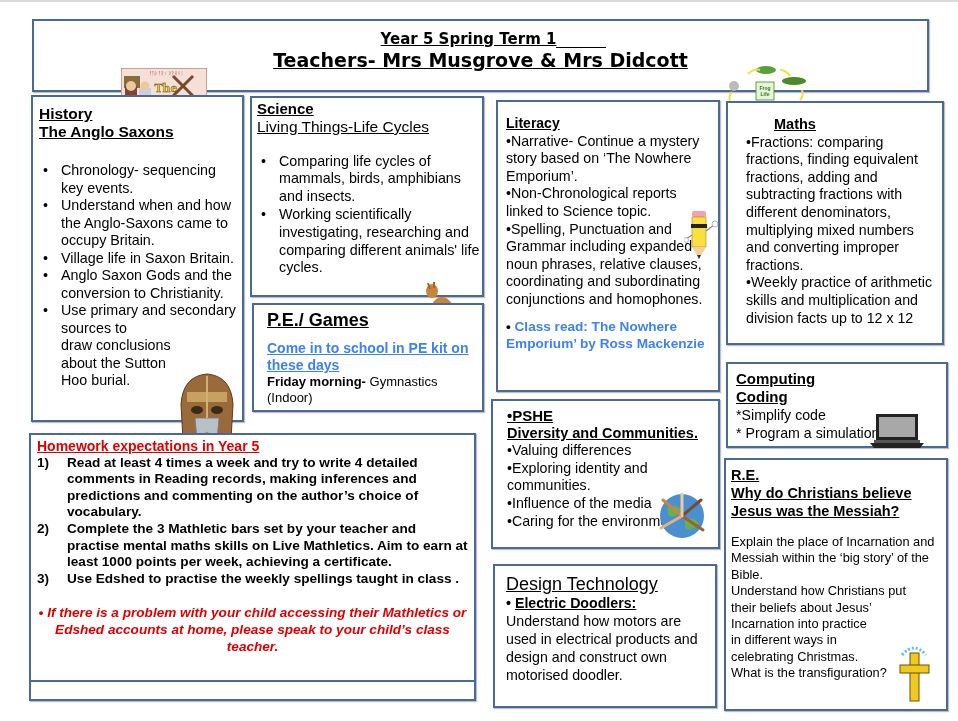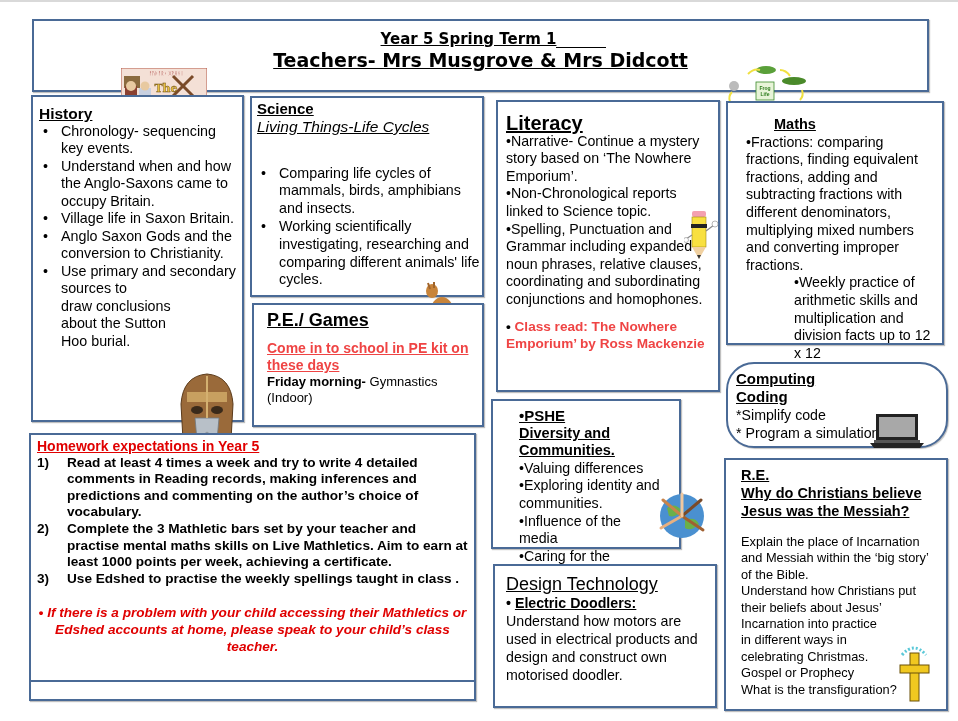--- a/index.html
+++ b/index.html
@@ -12,58 +12,58 @@
     .topline { position: absolute; left: 0; top: 0; width: 958px; height: 2px; background: #d9d9d9; }
     .box {
       position: absolute; box-sizing: border-box;
       border: 2px solid #4a6a96;
       background: #fff;
       box-shadow: 1px 1px 1px rgba(0,0,0,0.25);
     }
     .h-ul { text-decoration: underline; font-weight: bold; }
     .bul { position: relative; padding-left: 22px; }
     .bul::before { content: "•"; position: absolute; left: 4px; top: 0; }
-    .red { color: #ef4444; }
+    .red { color: #3b82f6; }
     .img { position: absolute; margin-top: 41px; }
 
     
     #header { left: 32px; top: 19px; width: 897px; height: 73px; }
     #header .title { position: absolute; left: 0; width: 100%; text-align: center; font-family: "DejaVu Sans", sans-serif; font-weight: bold; }
     #header .t1 { top: 8px; font-size: 15px; padding-left: 26px; box-sizing: border-box; }
     #header .t1 span { text-decoration: underline; }
     #header .t1 .pad { display: inline-block; width: 50px; border-bottom: 1.5px solid #000; height: 18px; vertical-align: bottom; }
     #header .t2 { top: 28px; font-size: 19px; }
     #header .t2 span { text-decoration: underline; }
 
     
     #history { left: 31px; top: 95px; width: 213px; height: 327px; padding: 8px 6px; font-size: 14.3px; line-height: 17.5px; }
     #history .h1 { font-size: 15.5px; }
     #history .h2 { font-size: 15.5px; margin-bottom: 22px; }
     #history .bul { margin: 0; }
 
     #science { left: 250px; top: 96px; width: 234px; height: 201px; padding: 2px 5px; font-size: 14.3px; line-height: 17.8px; }
-    #science .h2 { font-size: 15.5px; margin-bottom: 29px; font-style: italic; }
-
-    #pe { left: 252px; top: 303px; width: 232px; height: 124px; padding: 7px 13px; font-size: 13px; line-height: 16px; }
+    #science .h2 { font-size: 15.5px; margin-bottom: 17px; }
+
+    #pe { left: 252px; top: 303px; width: 232px; height: 109px; padding: 7px 13px; font-size: 13px; line-height: 16px; }
     #pe .h1 { font-size: 18px; margin-bottom: 12px; }
     #pe .red { font-weight: bold; text-decoration: underline; font-size: 14px; line-height: 17px; }
 
     #literacy { left: 496px; top: 100px; width: 224px; height: 292px; padding: 13px 8px; font-size: 14.2px; line-height: 17.6px; }
     #literacy .classread { margin-top: 9px; font-weight: bold; font-size: 13.6px; line-height: 17px; }
 
     #maths { left: 726px; top: 101px; width: 218px; height: 244px; padding: 13px 18px; font-size: 14.2px; line-height: 17.6px; }
 
-    #computing { left: 726px; top: 362px; width: 222px; height: 86px; padding: 6px 8px; font-size: 14.2px; line-height: 18px; border-radius: 28px; }
+    #computing { left: 726px; top: 362px; width: 222px; height: 86px; padding: 6px 8px; font-size: 14.2px; line-height: 18px; }
     #computing .h1, #computing .h2 { font-size: 15px; }
 
-    #re { left: 724px; top: 458px; width: 224px; height: 253px; padding: 6px 15px; font-size: 12.8px; line-height: 16.4px; }
+    #re { left: 724px; top: 458px; width: 224px; height: 253px; padding: 6px 5px; font-size: 12.8px; line-height: 16.4px; }
     #re .h1, #re .h2 { font-size: 14.5px; line-height: 18px; }
     #re .h2 { margin-bottom: 14px; }
 
-    #pshe { left: 491px; top: 399px; width: 190px; height: 150px; padding: 6px 26px; font-size: 14.2px; line-height: 17.6px; }
+    #pshe { left: 491px; top: 399px; width: 229px; height: 150px; padding: 6px 14px; font-size: 14.2px; line-height: 17.6px; }
     #pshe .h1 { font-size: 15px; }
     #pshe .h2 { font-size: 14.5px; }
 
     #dt { left: 493px; top: 564px; width: 224px; height: 144px; padding: 8px 11px; font-size: 14.2px; line-height: 18px; }
     #dt .h1 { font-size: 18px; line-height: 20px; }
 
     #homework { left: 29px; top: 433px; width: 447px; height: 268px; padding: 3px 6px; font-size: 13.6px; line-height: 16.6px; font-weight: bold; }
     #homework .h1 { color: #e00000; font-size: 14px; text-decoration: underline; }
     #homework ol { margin: 0; padding: 0; list-style: none; }
     #homework li { position: relative; padding-left: 30px; }
@@ -115,20 +115,21 @@
       <path d="M80 26 q2 6 -2 10" stroke="#f0e040" stroke-width="2" fill="none"></path>
       <path d="M66 54 q-4 6 -10 6" stroke="#f0e040" stroke-width="2" fill="none"></path>
       <path d="M28 60 q-6 -2 -8 -6" stroke="#f0e040" stroke-width="2" fill="none"></path>
       <path d="M8 38 q-2 -6 2 -10" stroke="#f0e040" stroke-width="2" fill="none"></path>
     </svg>
   </div>
 </div>
 
 <div class="box" id="history">
   <div class="h-ul h1">History</div>
+  <div class="h-ul h2">The Anglo Saxons</div>
   <div class="bul">Chronology- sequencing key events.</div>
   <div class="bul">Understand when and how the Anglo-Saxons came to occupy Britain.</div>
   <div class="bul">Village life in Saxon Britain.</div>
   <div class="bul">Anglo Saxon Gods and the conversion to Christianity.</div>
   <div class="bul">Use primary and secondary sources to</div>
   <div style="padding-left:22px;">
     <div>draw conclusions</div>
     <div>about the Sutton</div>
     <div>Hoo burial.</div>
   </div>
@@ -161,21 +162,21 @@
   </div>
 </div>
 
 <div class="box" id="pe">
   <div class="h-ul h1">P.E./ Games</div>
   <div class="red">Come in to school in PE kit on these days</div>
   <div><b>Friday morning-</b><span> Gymnastics (Indoor)</span></div>
 </div>
 
 <div class="box" id="literacy">
-  <div class="h-ul" style="font-size:20px;">Literacy</div>
+  <div class="h-ul" style="font-size:14px;">Literacy</div>
   <div>•Narrative- Continue a mystery story based on ‘The Nowhere Emporium’.</div>
   <div style="width:180px;">•Non-Chronological reports linked to Science topic.</div>
   <div>•Spelling, Punctuation and Grammar including expanded noun phrases, relative clauses, coordinating and subordinating conjunctions and homophones.</div>
   <div class="classread"><span>• </span><span class="red">Class read: The Nowhere Emporium’ by Ross Mackenzie</span></div>
   <div class="img" style="left:186px;top:66px;width:36px;height:52px;">
     <svg width="36" height="52" viewBox="0 0 36 52">
       <rect x="8" y="2" width="14" height="6" rx="2" fill="#f4a0b0"></rect>
       <rect x="8" y="8" width="14" height="30" fill="#f8e040" stroke="#a08a10" stroke-width="0.6"></rect>
       <rect x="7" y="15" width="16" height="4" fill="#222"></rect>
       <polygon points="8,38 22,38 15,50" fill="#f0d0a0"></polygon>
@@ -184,21 +185,21 @@
       <circle cx="31" cy="15" r="3" fill="#fff" stroke="#888" stroke-width="0.6"></circle>
       <path d="M8 26 L2 30" stroke="#888" stroke-width="1.2"></path>
       <circle cx="2" cy="31" r="2.5" fill="#fff" stroke="#888" stroke-width="0.6"></circle>
     </svg>
   </div>
 </div>
 
 <div class="box" id="maths">
   <div class="h-ul" style="font-size:14.5px;margin-left:28px;">Maths</div>
   <div>•Fractions: comparing fractions, finding equivalent fractions, adding and subtracting fractions with different denominators, multiplying mixed numbers and converting improper fractions.</div>
-  <div style="margin-right:-12px;margin-left:48px;">•Weekly practice of arithmetic skills and multiplication and division facts up to 12 x 12</div>
+  <div style="margin-right:-12px;">•Weekly practice of arithmetic skills and multiplication and division facts up to 12 x 12</div>
 </div>
 
 <div class="box" id="computing">
   <div class="h-ul h1">Computing</div>
   <div class="h-ul h2">Coding</div>
   <div>*Simplify code</div>
   <div>* Program a simulation.</div>
   <div class="img" style="left:140px;top:8px;width:58px;height:36px;">
     <svg width="58" height="36" viewBox="0 0 58 36">
       <rect x="8" y="1" width="42" height="26" fill="#222"></rect>
@@ -210,21 +211,20 @@
 </div>
 
 <div class="box" id="re">
   <div class="h-ul h1">R.E.</div>
   <div class="h-ul h2">Why do Christians believe Jesus was the Messiah?</div>
   <div>Explain the place of Incarnation and Messiah within the ‘big story’ of the Bible.</div>
   <div style="width:175px;">Understand how Christians put their beliefs about Jesus’</div>
   <div>Incarnation into practice</div>
   <div>in different ways in</div>
   <div>celebrating Christmas.</div>
-  <div>Gospel or Prophecy</div>
   <div>What is the transfiguration?</div>
   <div class="img" style="left:170px;top:142px;width:36px;height:62px;">
     <svg width="36" height="62" viewBox="0 0 36 62">
       <path d="M6 12 Q18 -2 30 12" stroke="#5ac8d8" stroke-width="3" fill="none" stroke-dasharray="2 2"></path>
       <rect x="14" y="10" width="9" height="48" fill="#f0c820" stroke="#6a5008" stroke-width="1"></rect>
       <rect x="4" y="22" width="29" height="8" fill="#f0c820" stroke="#6a5008" stroke-width="1"></rect>
     </svg>
   </div>
 </div>
 

